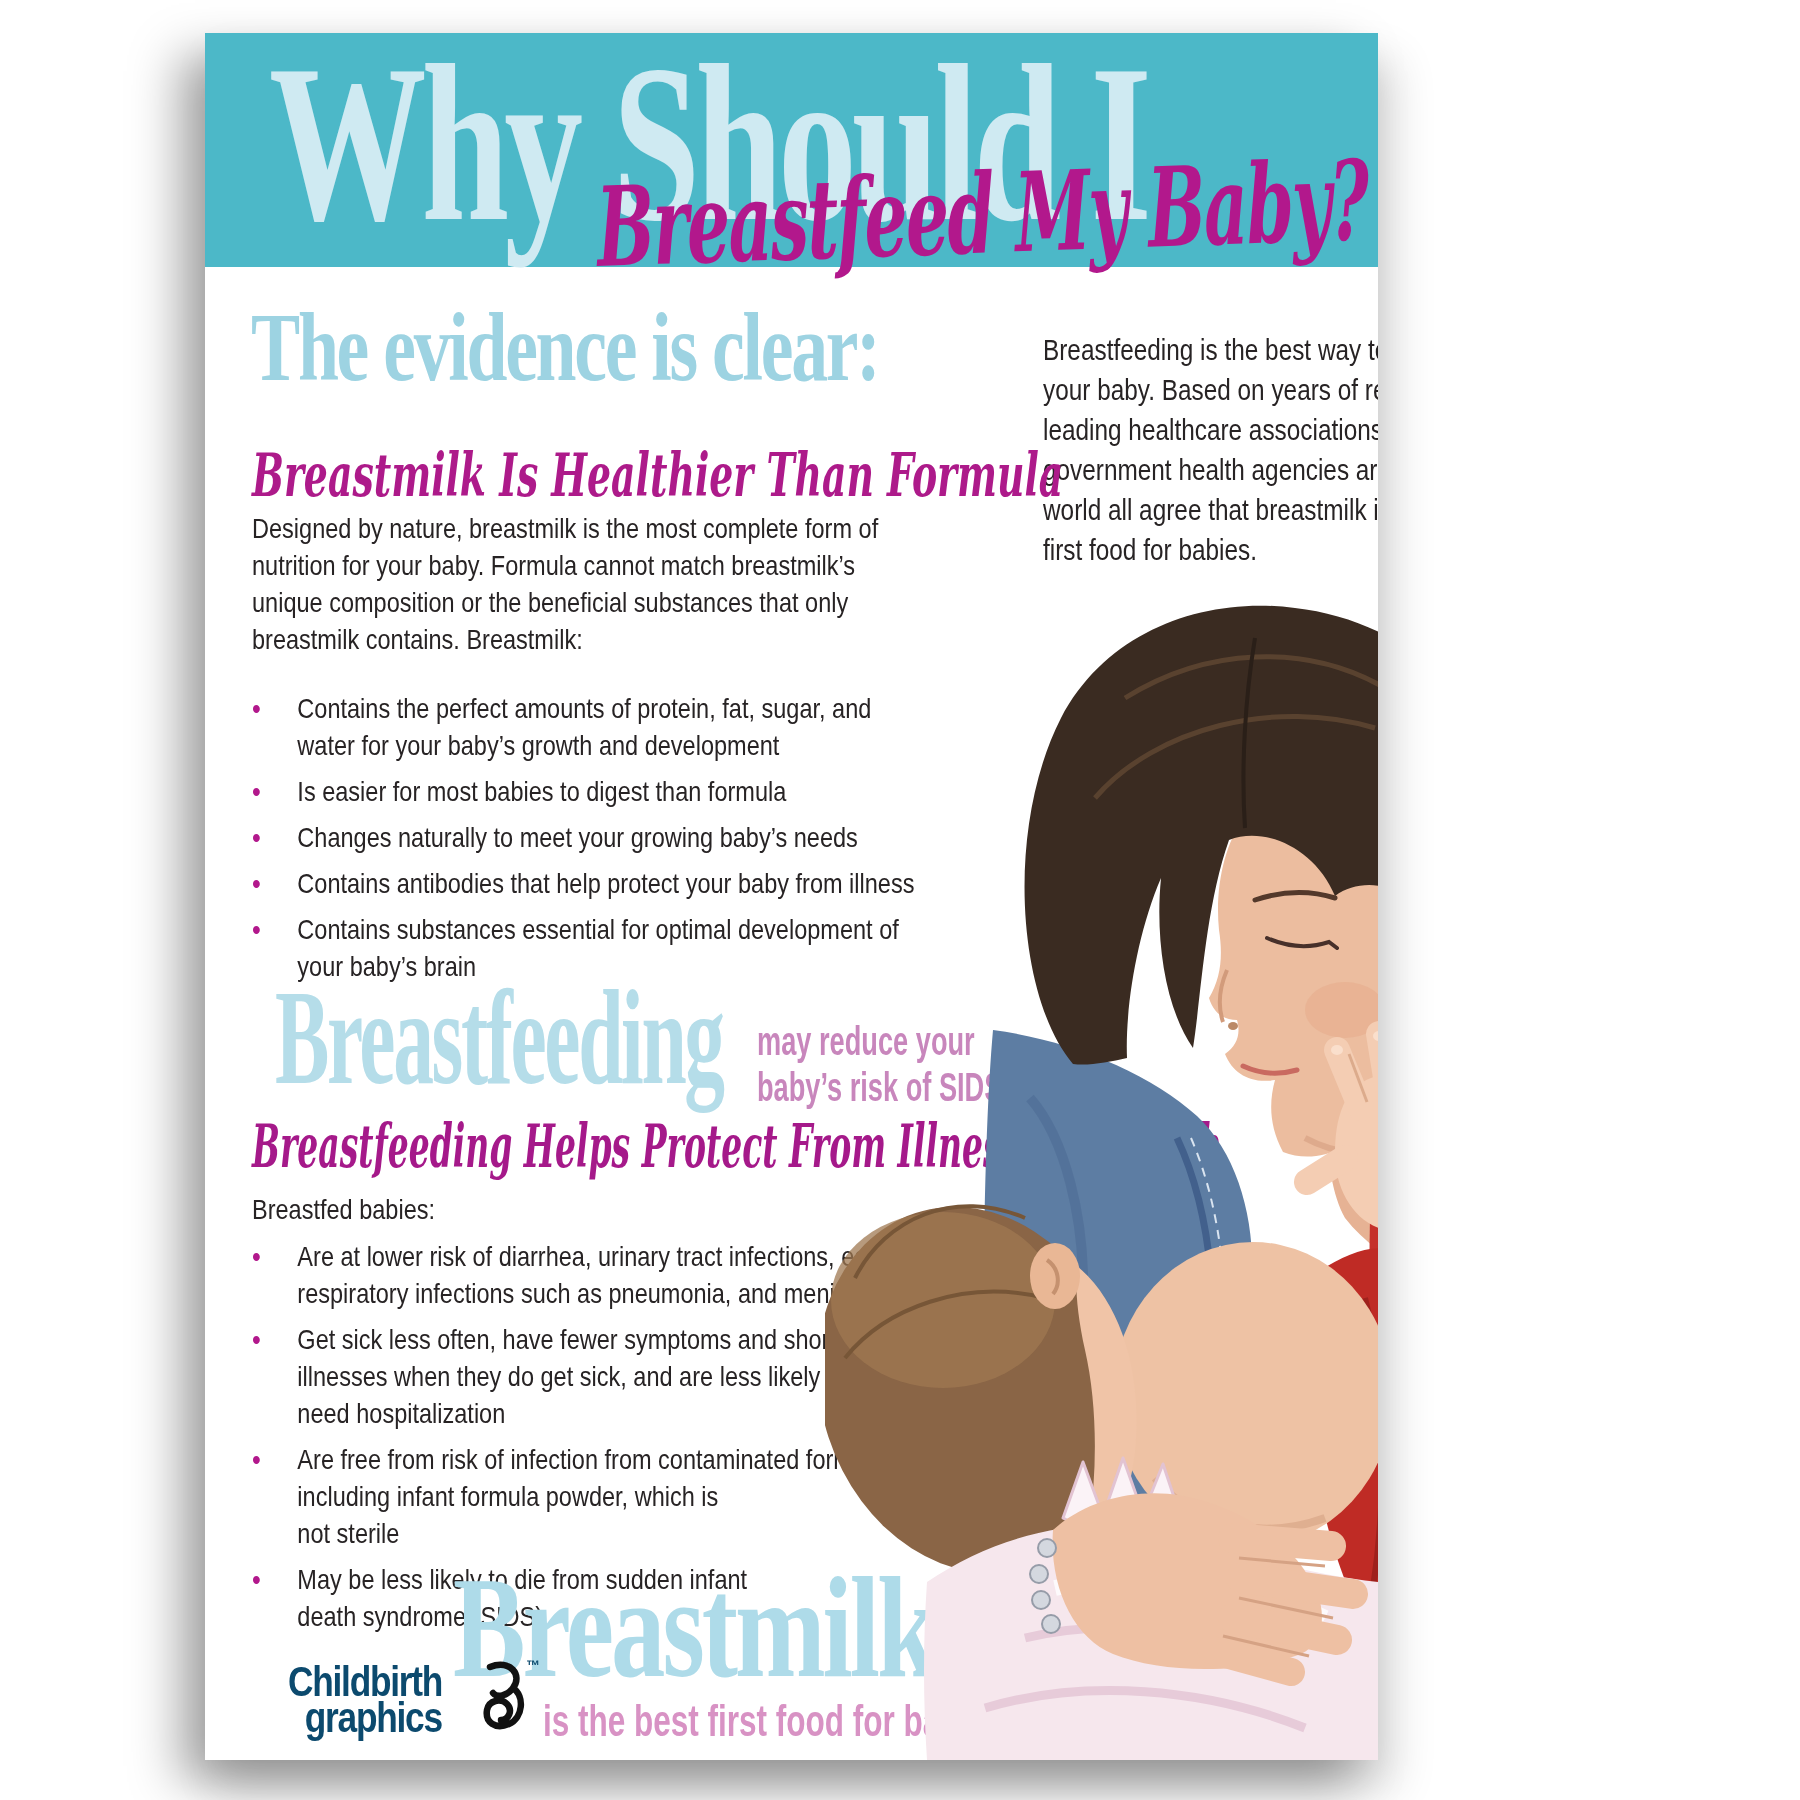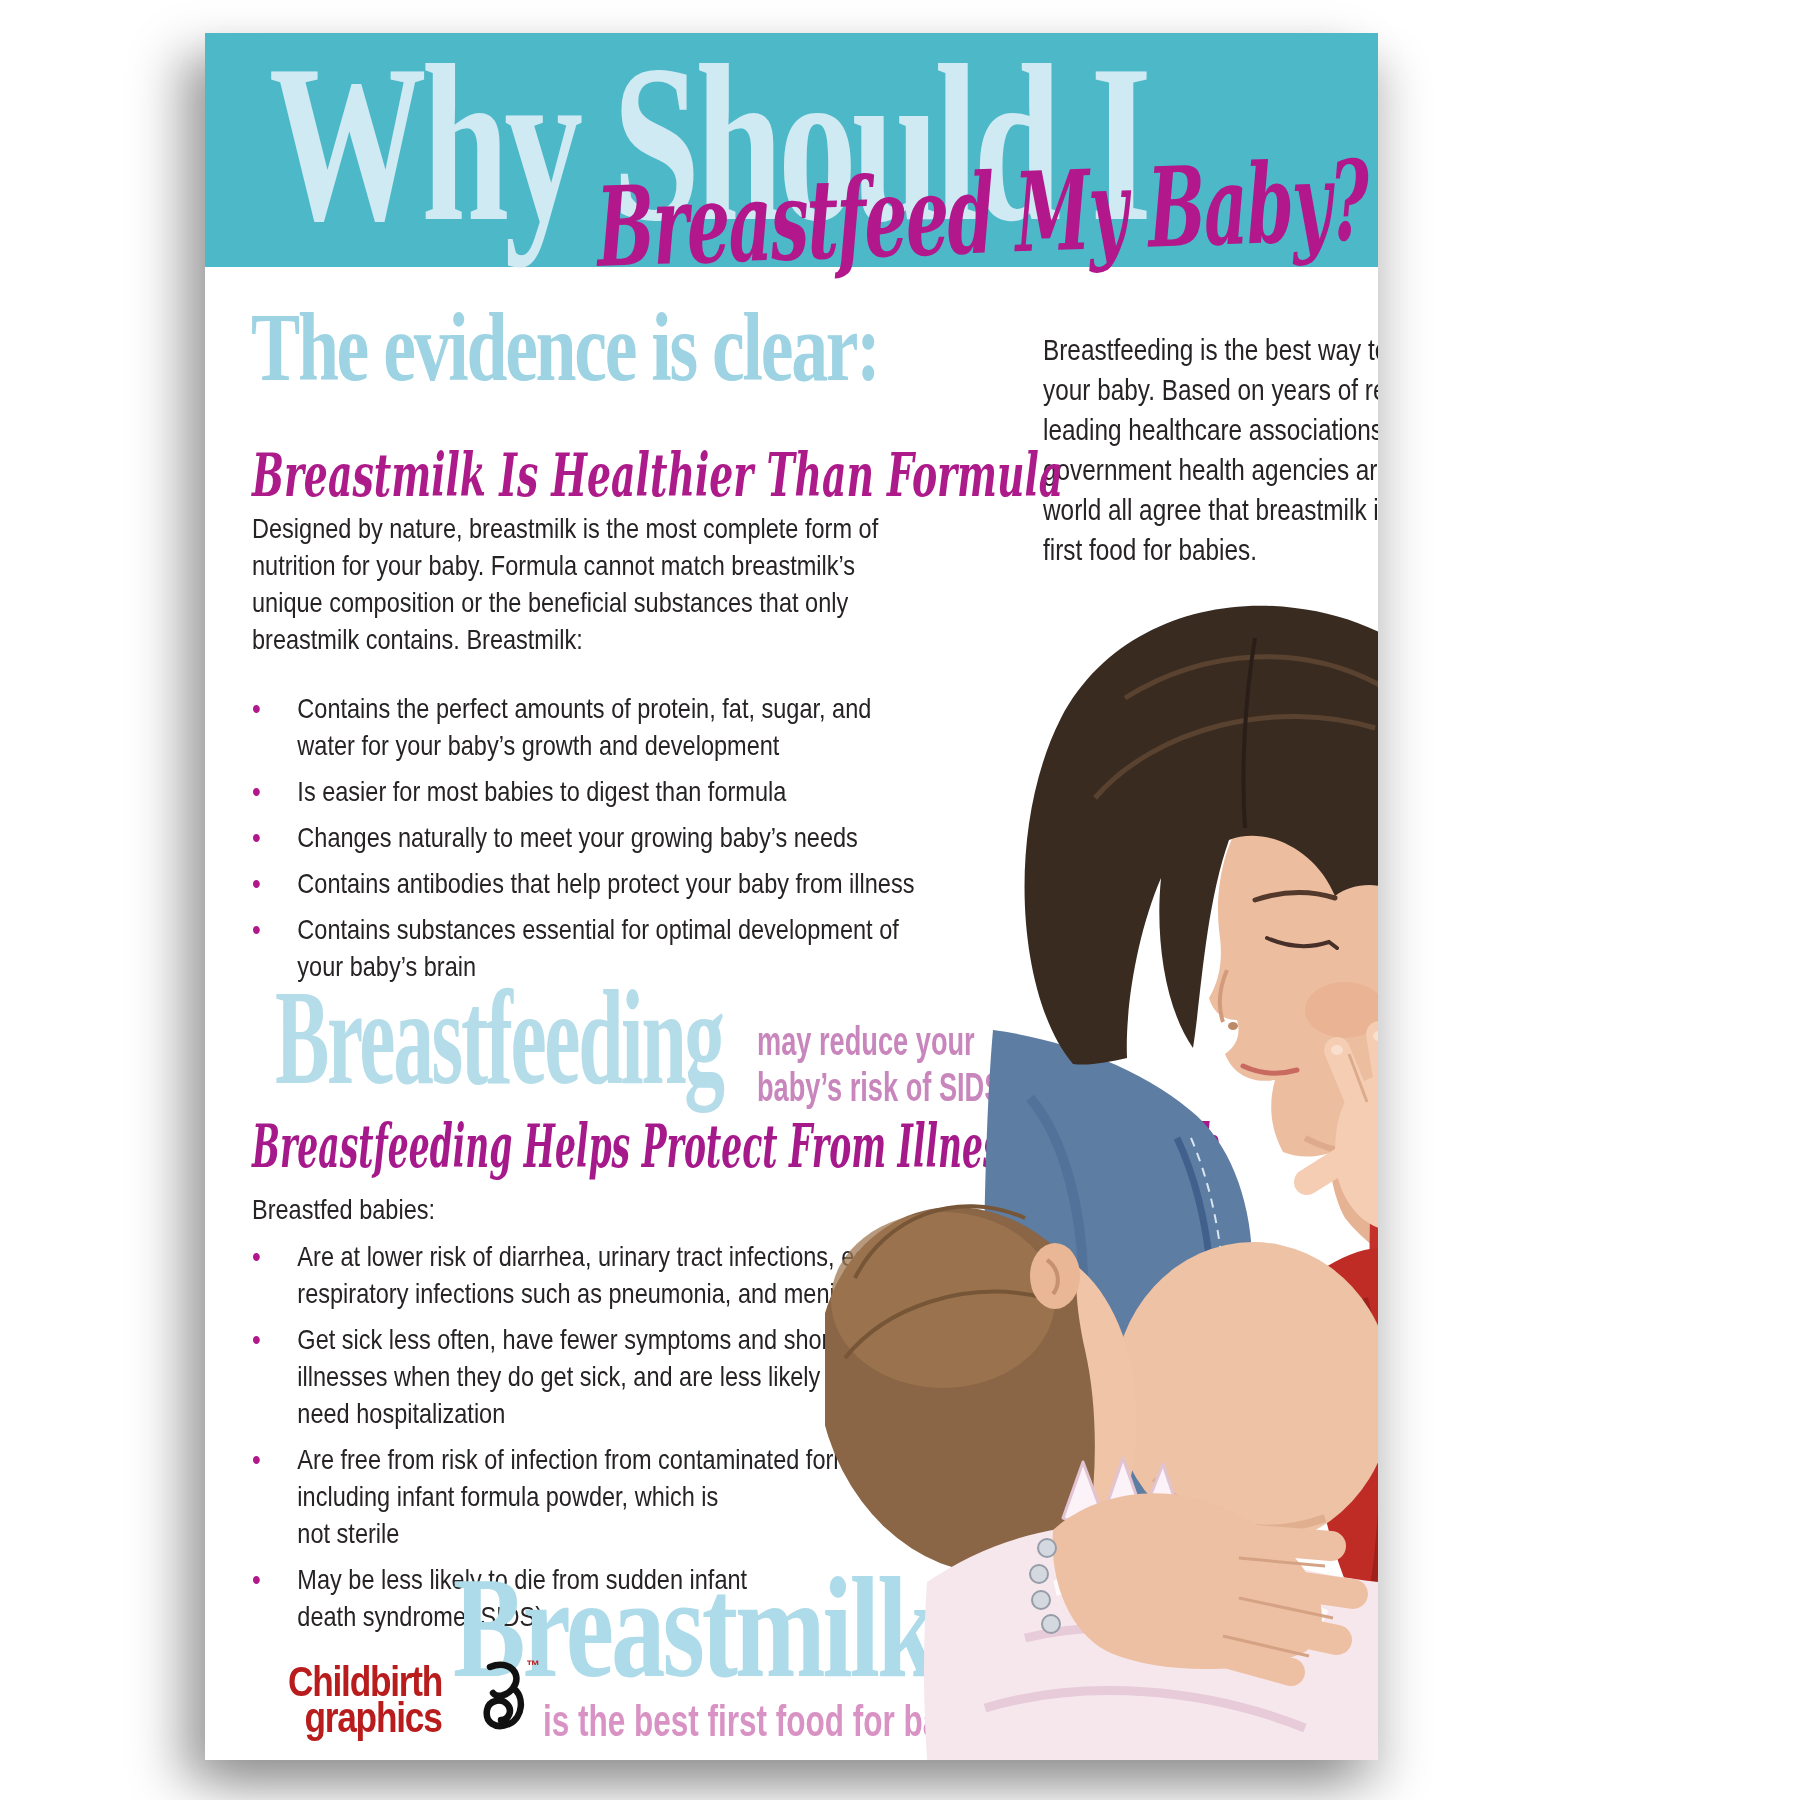--- a/index.html
+++ b/index.html
@@ -51,21 +51,21 @@
   .bf-word{left:70px;top:936px;font-size:136px;color:#b5dde9;transform:scaleX(.60);}
   .bm-word{left:248px;top:1522px;font-size:145px;color:#aedbe9;transform:scaleX(.75);}
   .bf-note{
     position:absolute;left:552px;top:985px;font-size:40px;font-weight:700;line-height:46px;
     color:#c886bc;white-space:pre-line;transform:scaleX(.68);transform-origin:left top;
   }
   .bm-note{
     position:absolute;left:338px;top:1662px;font-size:45px;font-weight:700;color:#d892c4;
     white-space:nowrap;transform:scaleX(.70);transform-origin:left top;
   }
-  .logo{position:absolute;left:83px;top:1630px;color:#b91c1c;}
+  .logo{position:absolute;left:83px;top:1630px;color:#0c4a6e;text-align:center;}
   .logo-text{
     display:inline-block;font-weight:700;font-size:43px;line-height:36px;letter-spacing:-1.5px;
     transform:scaleX(.82);transform-origin:left top;
   }
   .logo-text .l2{margin-left:20px;}
   .logo-glyph{position:absolute;left:188px;top:-2px;}
   .logo-tm{position:absolute;left:238px;top:-6px;font-size:14px;font-weight:700;}
   .code{position:absolute;left:1179px;top:1663px;font-size:19px;color:#0369a1;letter-spacing:.5px;margin-top:17px;}
   .photo{position:absolute;left:620px;top:545px;width:695px;height:1182px;}
 </style>

